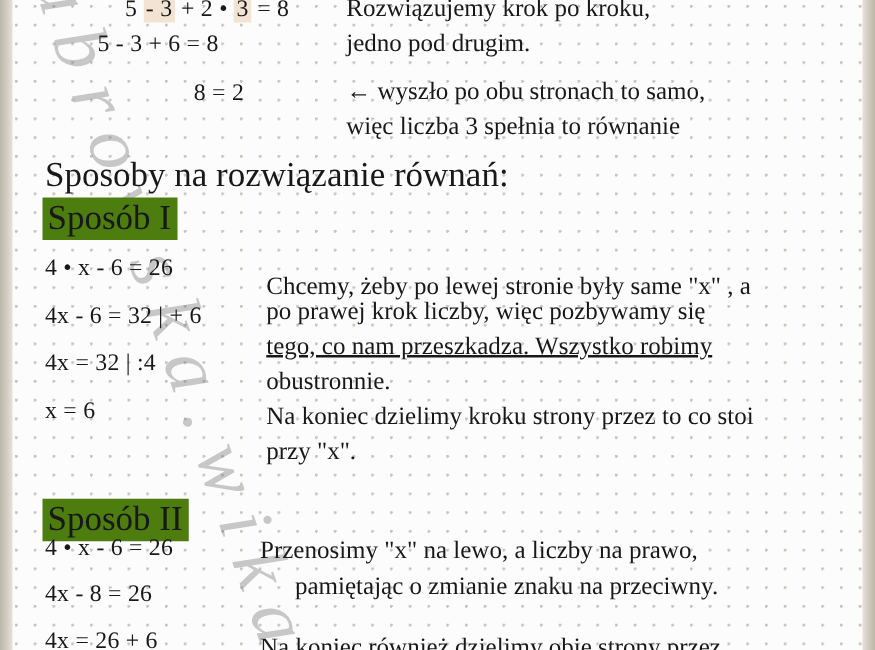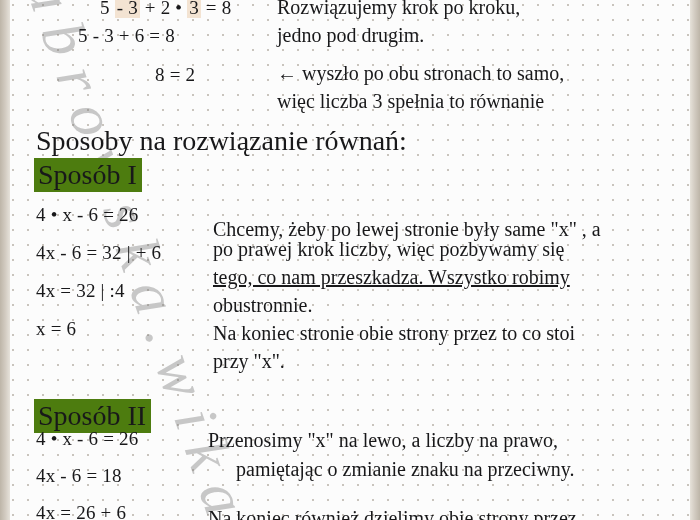--- a/index.html
+++ b/index.html
@@ -118,28 +118,28 @@
 
   <div class="tx eq" style="left:36px; top:205px;">4 • x - 6 = 26</div>
   <div class="tx eq" style="left:36px; top:243px;">4x - 6 = 32  | + 6</div>
   <div class="tx eq" style="left:36px; top:281px;">4x = 32    | :4</div>
   <div class="tx eq" style="left:36px; top:319px;">x = 6</div>
 
   <div class="tx para" style="left:213px; top:199px;margin-top:20px;">Chcemy, żeby po lewej stronie były same "x" , a</div>
   <div class="tx para" style="left:213px; top:239px;">po prawej krok liczby, więc pozbywamy się</div>
   <div class="tx para" style="left:213px; top:267px;text-decoration:underline;">tego, co nam przeszkadza. Wszystko robimy</div>
   <div class="tx para" style="left:213px; top:295px;">obustronnie.</div>
-  <div class="tx para" style="left:213px; top:323px;">Na koniec stronie obie strony przez to co stoi</div>
+  <div class="tx para" style="left:213px; top:323px;">Na koniec dzielimy kroku strony przez to co stoi</div>
   <div class="tx para" style="left:213px; top:351px;">przy "x".</div>
 
   <div class="tx heading" style="left:34px; top:386px;margin-top:16px;">
     <span class="hl-grey">Sposób II</span>
   </div>
 
   <div class="tx eq" style="left:36px; top:429px;">4 • x - 6 = 26</div>
-  <div class="tx eq" style="left:36px; top:466px;">4x - 6 = 18</div>
+  <div class="tx eq" style="left:36px; top:466px;">4x - 8 = 26</div>
   <div class="tx eq" style="left:36px; top:503px;">4x = 26 + 6</div>
 
   <div class="tx para" style="left:208px; top:430px;">Przenosimy "x" na lewo, a liczby na prawo,</div>
   <div class="tx para" style="left:208px; top:459px;margin-left:28px;">pamiętając o zmianie znaku na przeciwny.</div>
   <div class="tx para" style="left:208px; top:508px;">Na koniec również dzielimy obie strony przez</div>
 
 </div>
 
 </body></html>

